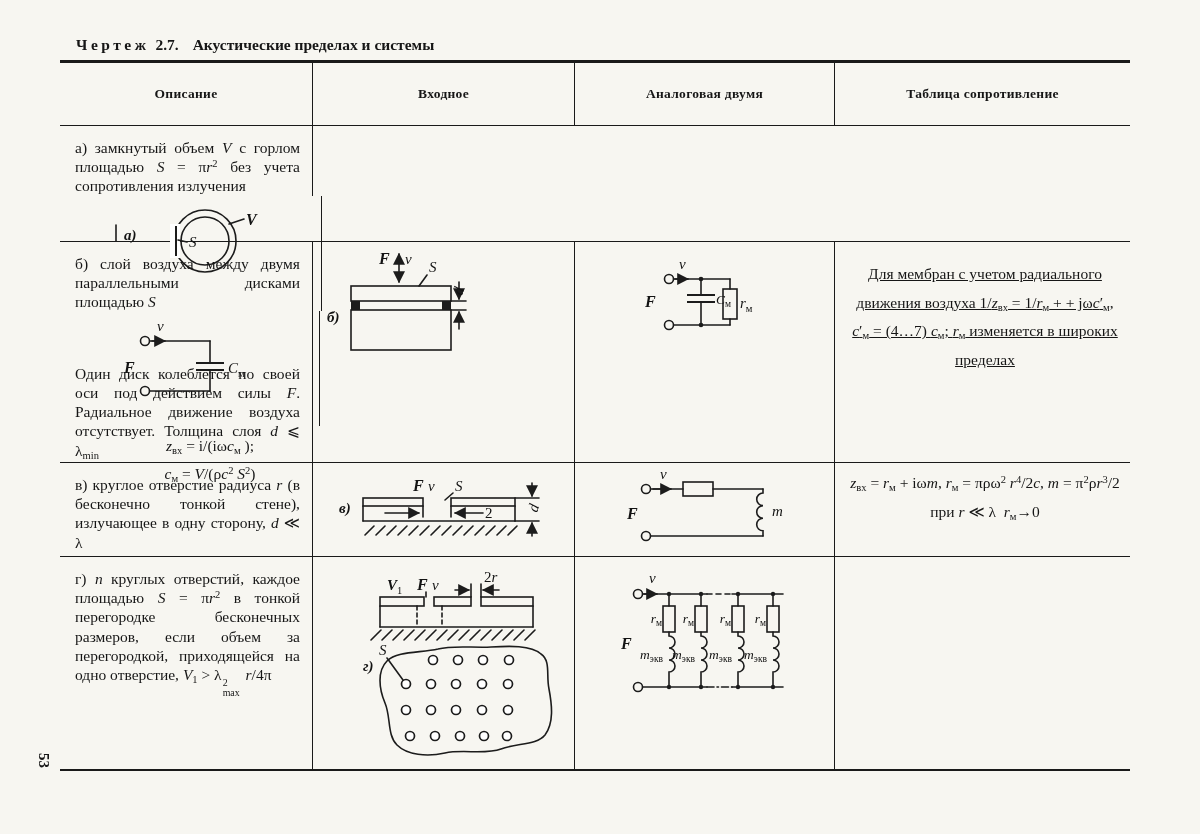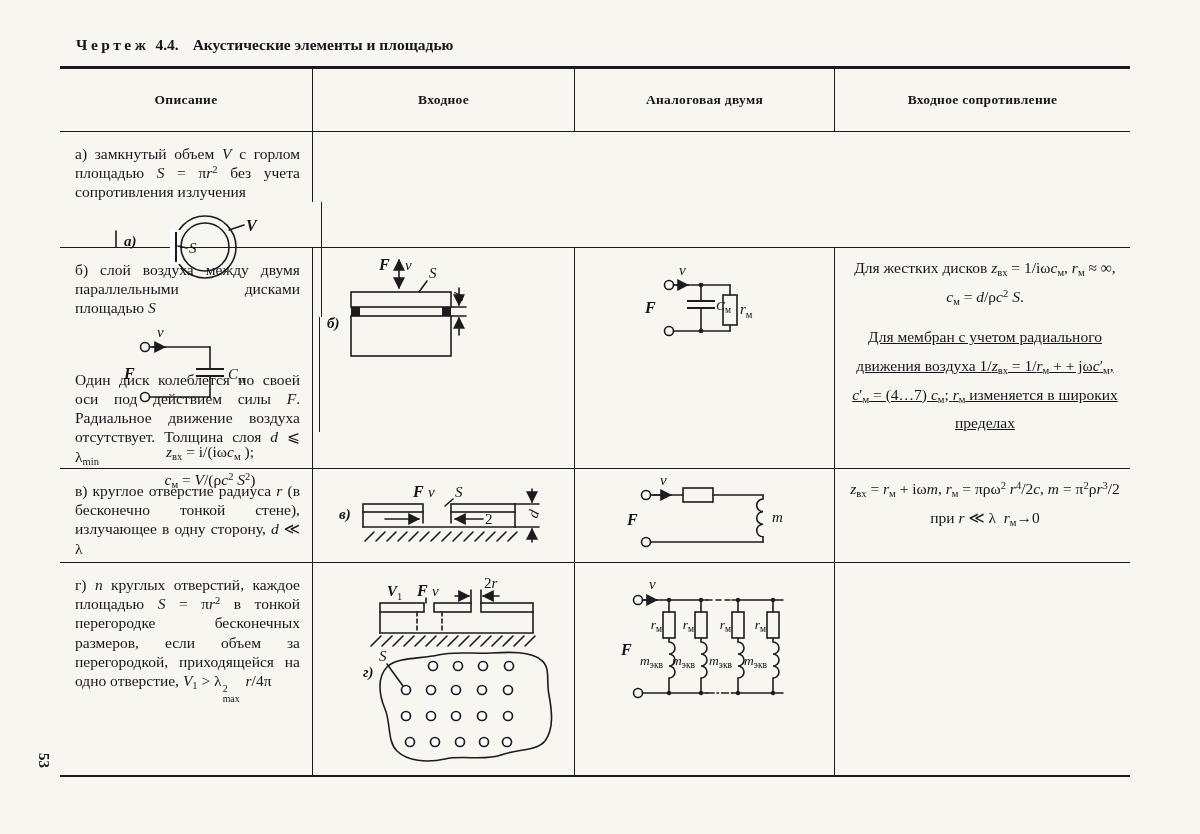--- a/index.html
+++ b/index.html
@@ -2,21 +2,21 @@
 <html><head>
 <meta charset="utf-8">
 <style>
   html,body{margin:0;padding:0;}
   body{width:1200px;height:834px;background:#f7f6f1;font-family:"Liberation Serif",serif;color:#161616;}
   .page{position:relative;width:1200px;height:834px;overflow:hidden;}
   .title{position:absolute;left:76px;top:36px;font-size:15.5px;font-weight:bold;white-space:nowrap;}
   .title .sp{letter-spacing:3.5px;}
   .title .num{margin:0 14px 0 6px;}
   .pageno{position:absolute;left:36px;top:752px;font-size:15px;font-weight:bold;transform:rotate(90deg);}
-  .tbl{position:absolute;left:60px;top:66px;width:1070px;border-top:3px solid #1a1a1a;border-bottom:2.5px solid #1a1a1a;}
+  .tbl{position:absolute;left:60px;top:60px;width:1070px;border-top:3px solid #1a1a1a;border-bottom:2.5px solid #1a1a1a;}
   .trow{display:flex;border-bottom:1.5px solid #1a1a1a;}
   .trow:last-child{border-bottom:none;}
   .cell{box-sizing:border-box;position:relative;}
   .c1{width:253px;border-right:1.5px solid #1a1a1a;}
   .c2{width:262px;border-right:1.5px solid #1a1a1a;}
   .c3{width:260px;border-right:1.5px solid #1a1a1a;}
   .c4{width:295px;}
   .hrow{height:62px;}
   .hcell{display:flex;align-items:center;justify-content:center;font-size:13.5px;font-weight:bold;letter-spacing:.3px;}
   .r-a{height:115px;flex-direction:column;}
@@ -55,32 +55,32 @@
     </pattern>
     <marker id="ar" viewBox="0 0 10 10" refX="9" refY="5" markerWidth="7.5" markerHeight="7.5" orient="auto-start-reverse">
       <path d="M0,0 L10,5 L0,10 z" fill="#1c1c1c"></path>
     </marker>
   </defs>
 </svg>
 
 <div class="page">
 
   <div class="title">
-    <span class="sp">Чертеж</span><span class="num">4.4.</span><span>Акустические элементы и площадью</span>
+    <span class="sp">Чертеж</span><span class="num">2.7.</span><span>Акустические пределах и системы</span>
   </div>
 
   <div class="pageno">53</div>
 
   <div class="tbl">
 
     <div class="trow hrow">
       <div class="cell c1 hcell">Описание</div>
       <div class="cell c2 hcell">Входное</div>
       <div class="cell c3 hcell">Аналоговая двумя</div>
-      <div class="cell c4 hcell">Входное сопротивление</div>
+      <div class="cell c4 hcell">Таблица сопротивление</div>
     </div>
 
     <div class="trow r-a">
       <div class="cell c1 desc">а) замкнутый объем <i>V</i> с горлом площадью <i>S</i> = π<i>r</i><sup>2</sup> без учета сопротивления излучения</div>
 
       <div class="cell c2">
         <svg viewBox="0 0 262 115" width="262" height="115">
           <line class="dr" x1="56" y1="29" x2="56" y2="45"></line>
           <text class="tm" x="64" y="44">а)</text>
           <g>
@@ -177,21 +177,20 @@
             <line class="dr" x1="155" y1="37" x2="155" y2="47"></line>
             <rect class="dr" x="148" y="47" width="14" height="30" fill="#ffffff"></rect>
             <line class="dr" x1="155" y1="77" x2="155" y2="83"></line>
           </g>
           <text class="t" x="165" y="66"><tspan>r</tspan><tspan class="ts" dy="3.5">м</tspan></text>
           <line class="dr" x1="99" y1="83" x2="155" y2="83"></line>
         </svg>
       </div>
 
       <div class="cell c4 imp">
-        <div>Для жестких дисков <i>z</i><sub>вх</sub> = 1/iω<i>c</i><sub>м</sub>, <i>r</i><sub>м</sub> ≈ ∞, <i>c</i><sub>м</sub> = <i>d</i>/ρ<i>c</i><sup>2</sup> <i>S</i>.</div>
         <div class="para2">Для мембран с учетом радиального движения воздуха 1/<i>z</i><sub>вх</sub> = 1/<i>r</i><sub>м</sub> + + jω<i>c</i>′<sub>м</sub>, <i>c</i>′<sub>м</sub> = (4…7) <i>c</i><sub>м</sub>; <i>r</i><sub>м</sub> изменяется в широких пределах</div>
       </div>
     </div>
 
     <div class="trow r-v">
       <div class="cell c1 desc">в) круглое отверстие радиуса <i>r</i> (в бесконечно тонкой стене), излучающее в одну сторону, <i>d</i> ≪ λ</div>
 
       <div class="cell c2">
         <svg viewBox="0 0 262 93" width="262" height="93">
           <text class="tm" x="26" y="50">в)</text>

